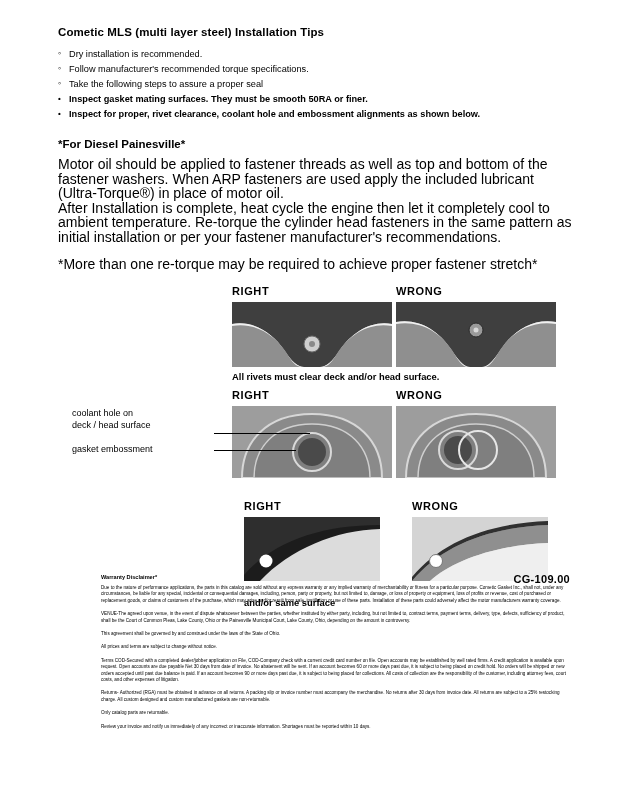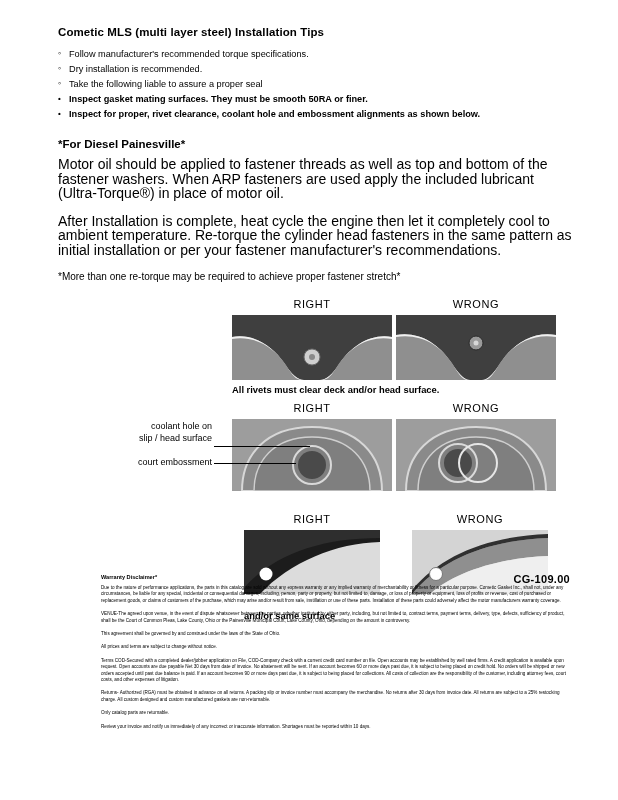--- a/index.html
+++ b/index.html
@@ -69,55 +69,54 @@
     font-size: 11.5px;
     font-weight: bold;
     margin: 16px 0 7px 14px;
   }
   p.body {
     font-size: 14px;
     line-height: 14.5px;
     margin: 0 0 0 14px;
   }
   p.body + p.body {
-    margin-top: 13px;
   }
   p.note {
-    font-size: 10px;
+    font-size: 14px;
     line-height: 14px;
     margin: 13px 0 0 14px;
   }
 
   
   .figures {
     position: relative;
     margin-top: 14px;
     height: 300px;
   }
   .fig-label {
     font-size: 11px;
-    font-weight: normal;
-    text-align: center;
+    font-weight: bold;
+    text-align: left;
     letter-spacing: 0.6px;
     margin-bottom: 2px;
   }
   .panel {
     position: absolute;
     overflow: hidden;
     background: #b9b9b9;
   }
   .caption {
     position: absolute;
     font-size: 9.4px;
     font-weight: bold;
   }
   .callout {
     position: absolute;
     font-size: 9px;
-    text-align: right;
+    text-align: left;
     line-height: 12px;
   }
   .leader {
     position: absolute;
     height: 1px;
     background: #000;
   }
 
   
   .warranty {
@@ -147,23 +146,23 @@
   }
 </style>
 </head>
 <body>
 
 <div class="page">
 
   <h1 class="title">Cometic MLS (multi layer steel) Installation Tips</h1>
 
   <ul class="bullets">
+    <li>Dry installation is recommended.</li>
     <li>Follow manufacturer's recommended torque specifications.</li>
-    <li>Dry installation is recommended.</li>
-    <li>Take the following liable to assure a proper seal</li>
+    <li>Take the following steps to assure a proper seal</li>
   </ul>
   <ul class="sub">
     <li>Inspect gasket mating surfaces.  They must be smooth 50RA or finer.</li>
     <li>Inspect for proper, rivet clearance, coolant hole and embossment alignments as shown below.</li>
   </ul>
 
   <h2 class="subtitle">*For Diesel Painesville*</h2>
   <p class="body">Motor oil should be applied to fastener threads as well as top and bottom of the fastener washers. When ARP fasteners are used apply the included lubricant (Ultra-Torque®) in place of motor oil.</p>
   <p class="body">After Installation is complete, heat cycle the engine then let it completely cool to ambient temperature. Re-torque the cylinder head fasteners in the same pattern as initial installation or per your fastener manufacturer's recommendations.</p>
   <p class="note">*More than one re-torque may be required to achieve proper fastener stretch*</p>
@@ -219,25 +218,25 @@
         <path d="M22,72 C22,42 42,18 80,18 C118,18 138,42 138,72 Z" fill="#7f7f7f" stroke="#cfcfcf" stroke-width="1.5"></path>
         <circle cx="62" cy="44" r="14" fill="#4a4a4a"></circle>
         <path d="M62,25 A19,19 0 1,1 62,63 A19,19 0 1,1 62,25" fill="none" stroke="#d9d9d9" stroke-width="2"></path>
         <circle cx="82" cy="44" r="19" fill="none" stroke="#e6e6e6" stroke-width="2"></circle>
       </svg>
     </div>
 
 
     <div class="callout" style="left:28px; top:122px; width:140px;">
       <span>coolant hole on</span><br>
-      <span>slip / head surface</span>
+      <span>deck / head surface</span>
     </div>
     <div class="leader" style="left:170px; top:148px; width:96px;"></div>
 
-    <div class="callout" style="left:28px; top:158px; width:140px;">court embossment</div>
+    <div class="callout" style="left:28px; top:158px; width:140px;">gasket embossment</div>
     <div class="leader" style="left:170px; top:165px; width:82px;"></div>
 
     <div class="fig-label" style="position:absolute; left:200px; top:215px; width:136px;">RIGHT</div>
     <div class="fig-label" style="position:absolute; left:368px; top:215px; width:136px;">WRONG</div>
 
     <div class="panel" style="left:200px; top:232px; width:136px; height:64px;">
       <svg width="136" height="64" viewBox="0 0 136 64" xmlns="http://www.w3.org/2000/svg">
         <rect x="0" y="0" width="136" height="64" fill="#d4d4d4"></rect>
         <path d="M0,0 L136,0 L136,10 C90,12 44,30 14,64 L0,64 Z" fill="#2e2e2e"></path>
         <path d="M0,64 C30,28 78,10 136,10 L136,64 Z" fill="#dcdcdc"></path>

